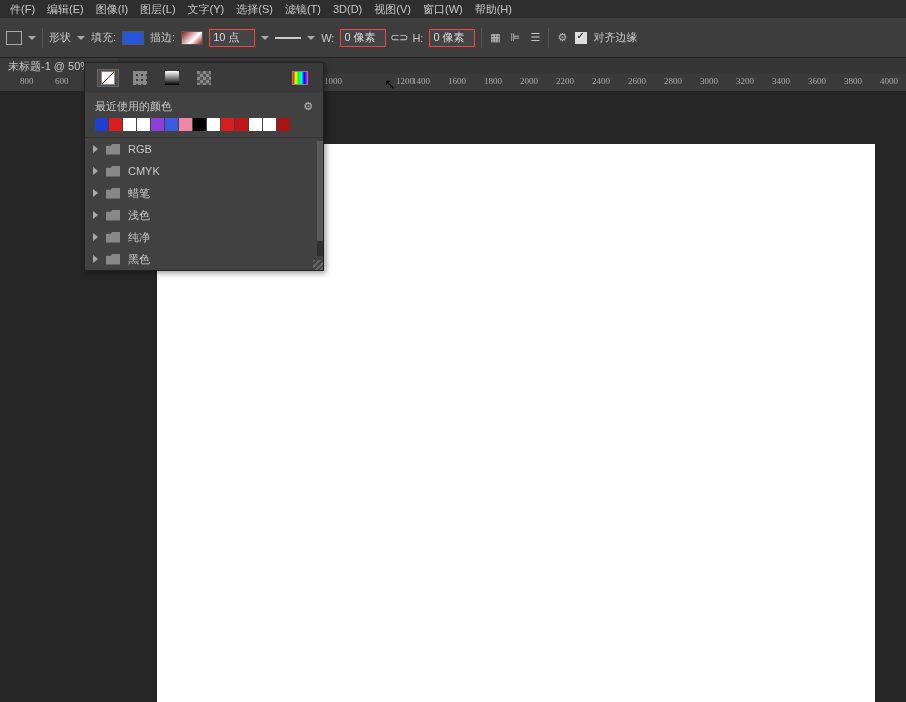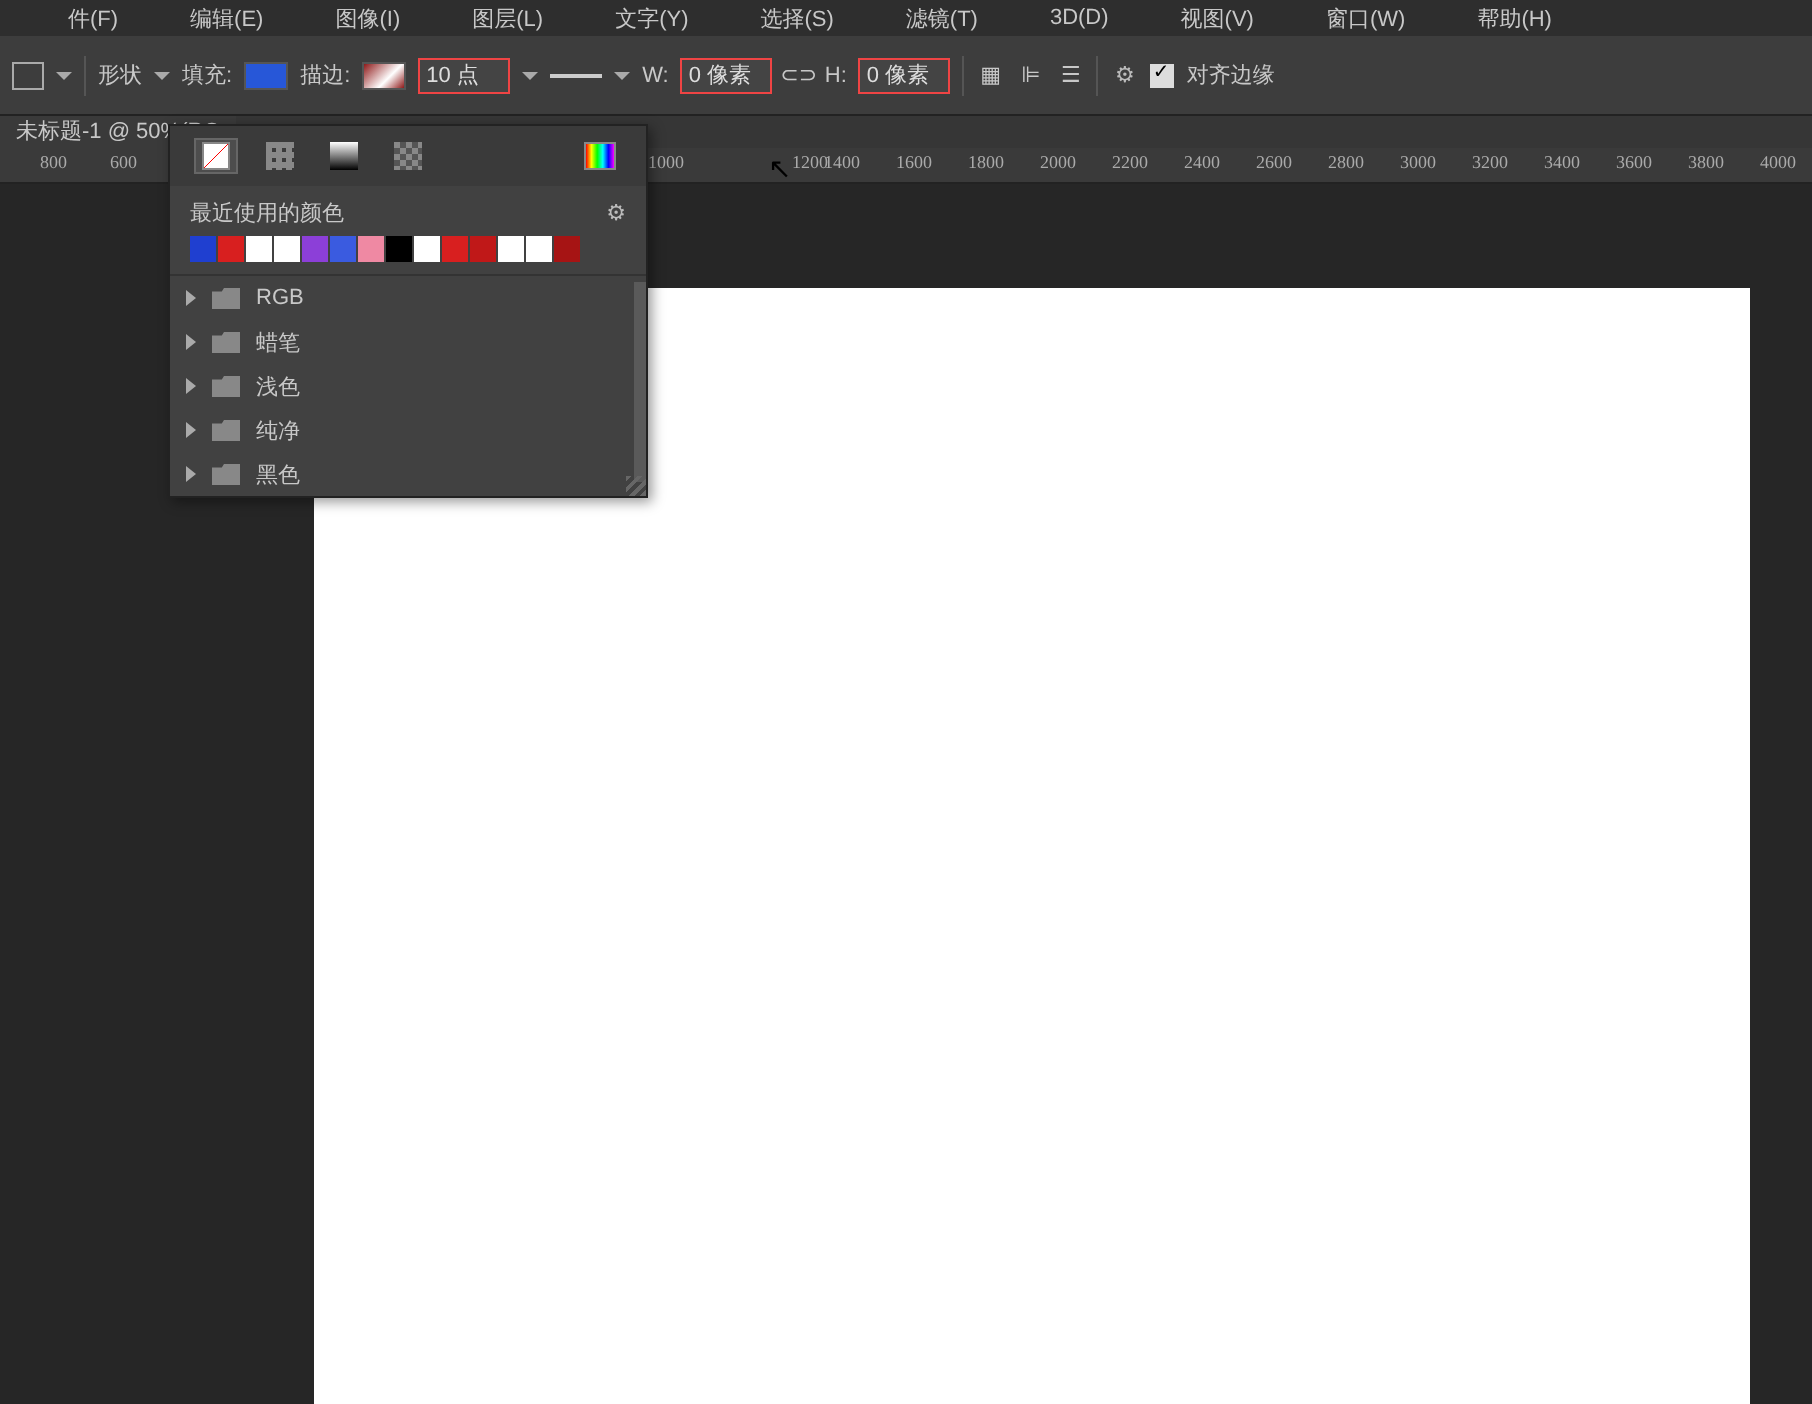--- a/index.html
+++ b/index.html
@@ -1,20 +1,20 @@
 <!DOCTYPE html>
 <html><head>
 <meta charset="utf-8">
 <style>
 * { margin: 0; padding: 0; box-sizing: border-box; font-family: "Microsoft YaHei", Arial, sans-serif; }
 body { background: #2e2e2e; width: 906px; height: 702px; overflow: hidden; color: #c8c8c8; font-size: 11px; }
 
 
 .menubar { background: #2e2e2e; height: 18px; display: flex; align-items: center; padding: 0 4px; }
-.menubar-item { padding: 2px 6px; cursor: default; margin-left: 24px; }
+.menubar-item { padding: 2px 6px; cursor: default; }
 
 
 .optionsbar { background: #3d3d3d; height: 40px; display: flex; align-items: center; padding: 12px 6px; gap: 6px; border-bottom: 1px solid #222; }
 .tool-sq { width: 16px; height: 14px; border: 1px solid #aaa; display: inline-block; }
 .dd-caret { width: 0; height: 0; border-left: 4px solid transparent; border-right: 4px solid transparent; border-top: 4px solid #aaa; display: inline-block; margin-left: 2px; }
 .opt-group { display: flex; align-items: center; gap: 4px; }
 .opt-label { font-size: 11px; }
 .swatch { width: 22px; height: 14px; border: 1px solid #555; }
 .swatch.blue { background: #2757d8; }
 .swatch.grad { background: linear-gradient(135deg,#8f1a1a 0%,#fff 60%,#8f1a1a 100%); }
@@ -183,20 +183,25 @@
 
     <div id="folder-list">
         <div class="cp-folder-row">
           <span class="chev"></span>
           <span class="fld"></span>
           <span>RGB</span>
         </div>
         <div class="cp-folder-row">
           <span class="chev"></span>
           <span class="fld"></span>
+          <span>CMYK</span>
+        </div>
+        <div class="cp-folder-row">
+          <span class="chev"></span>
+          <span class="fld"></span>
           <span>蜡笔</span>
         </div>
         <div class="cp-folder-row">
           <span class="chev"></span>
           <span class="fld"></span>
           <span>浅色</span>
         </div>
         <div class="cp-folder-row">
           <span class="chev"></span>
           <span class="fld"></span>

